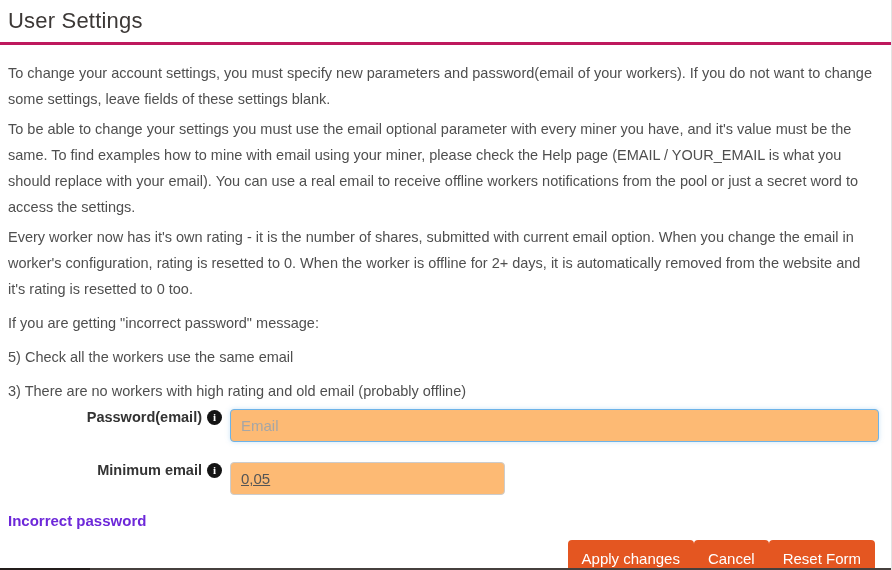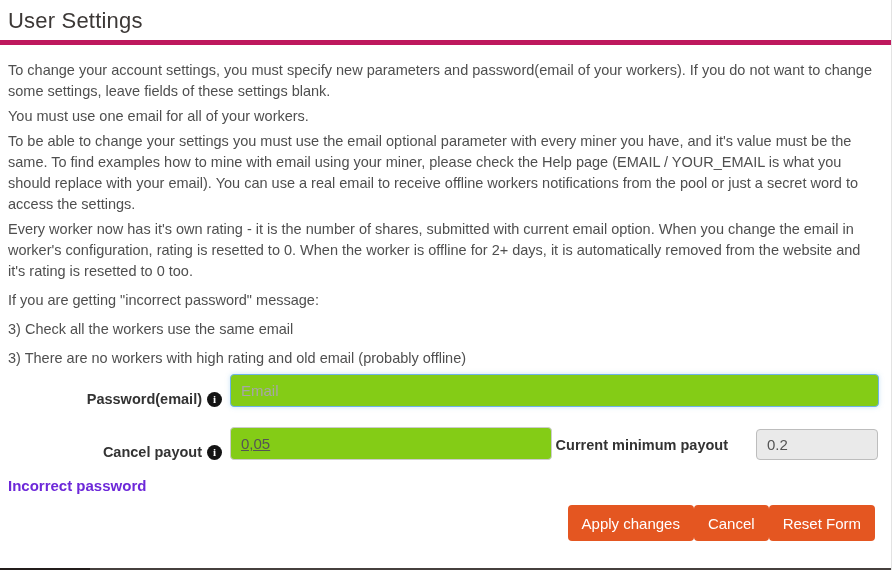--- a/index.html
+++ b/index.html
@@ -13,40 +13,40 @@
     position: relative;
     width: 892px; height: 570px;
     box-sizing: border-box;
     border-right: 1px solid #e3e3e3;
     background: #fff;
     overflow: hidden;
   }
   .header {
     height: 45px;
     box-sizing: border-box;
-    border-bottom: 5px solid #be185d;
+    border-bottom: 3px solid #be185d;
     padding: 8px 8px 0 8px;
   }
   .page-title {
     margin: 0;
     font-size: 22px;
     font-weight: 400;
     color: #3c3836;
     letter-spacing: 0.2px;
   }
   .content { padding: 15px 10px 0 8px; }
   p.intro {
     margin: 0 0 4px 0;
     font-size: 14.5px;
-    line-height: 21px;
+    line-height: 26px;
     color: #4f4f4f;
   }
   p.intro.spaced { margin-bottom: 8px; }
   .form { margin-top: 5px; }
-  .form-row { display: flex; align-items: flex-end; }
+  .form-row { display: flex; align-items: flex-start; }
   .form-row + .form-row { margin-top: 20px; }
   .label-col {
     width: 214px; flex-shrink: 0;
     display: flex; justify-content: flex-end; align-items: center;
   }
   .field-label {
     font-size: 14.5px; font-weight: bold; color: #333333;
   }
   .info-icon {
     width: 15px; height: 15px; margin-left: 5px;
@@ -56,30 +56,30 @@
     font-family: "Liberation Serif", serif;
     font-size: 11px; font-weight: bold; line-height: 1;
     cursor: pointer; flex-shrink: 0;
   }
   .text-input {
     height: 33px; box-sizing: border-box;
     border: 1px solid #cccccc; border-radius: 4px;
     padding: 0 10px;
     font-family: "Liberation Sans", sans-serif;
     font-size: 15px; color: #555555;
-    background: #84cc16;
+    background: #fdba74;
   }
   .email-input {
     flex: 1; margin-left: 8px; margin-right: 2px;
     border-color: #6db3e8;
     box-shadow: 0 0 5px rgba(109,179,232,0.35);
     outline: none;
   }
   .email-input::placeholder { color: #a6a6a6; }
-  .payout-input { width: 322px; margin-left: 8px; text-decoration: underline; }
+  .payout-input { width: 275px; margin-left: 8px; text-decoration: underline; }
   .current-group { margin-left: auto; display: flex; align-items: center; }
   .current-label { font-size: 14.5px; font-weight: bold; color: #333333; }
   .current-input {
     width: 122px; height: 31px;
     margin-left: 28px; margin-right: 3px;
     background: #eaeaea; border-color: #bdbdbd;
     color: #555555;
   }
   .error-message {
     margin-top: 17px;
@@ -109,51 +109,46 @@
 
 <div class="page">
 
   <div class="header">
     <h1 class="page-title">User Settings</h1>
   </div>
 
   <div class="content">
 
     <p class="intro">To change your account settings, you must specify new parameters and password(email of your workers). If you do not want to change some settings, leave fields of these settings blank.</p>
-    <p class="intro">You must use one email for all of your workers.</p>
     <p class="intro">To be able to change your settings you must use the email optional parameter with every miner you have, and it's value must be the same. To find examples how to mine with email using your miner, please check the Help page (EMAIL / YOUR_EMAIL is what you should replace with your email). You can use a real email to receive offline workers notifications from the pool or just a secret word to access the settings.</p>
     <p class="intro spaced">Every worker now has it's own rating - it is the number of shares, submitted with current email option. When you change the email in worker's configuration, rating is resetted to 0. When the worker is offline for 2+ days, it is automatically removed from the website and it's rating is resetted to 0 too.</p>
     <p class="intro spaced">If you are getting "incorrect password" message:</p>
-    <p class="intro spaced">3) Check all the workers use the same email</p>
+    <p class="intro spaced">5) Check all the workers use the same email</p>
     <p class="intro">3) There are no workers with high rating and old email (probably offline)</p>
 
     <div class="form">
 
       <div class="form-row">
         <div class="label-col">
           <span class="field-label">Password(email)</span>
           <span class="info-icon">
               <span>i</span>
             </span>
         </div>
         <input type="text" class="text-input email-input" autofocus="" placeholder="Email" style="">
       </div>
 
       <div class="form-row">
         <div class="label-col">
-          <span class="field-label">Cancel payout</span>
+          <span class="field-label">Minimum email</span>
           <span class="info-icon">
               <span>i</span>
             </span>
         </div>
         <input type="text" class="text-input payout-input" value="0,05" style="">
-        <div class="current-group">
-          <span class="current-label">Current minimum payout</span>
-          <input type="text" class="text-input current-input" disabled="" value="0.2" style="">
-        </div>
       </div>
 
     </div>
 
     <div class="error-message">Incorrect password</div>
 
     <div class="buttons">
       <button class="btn">Apply changes</button>
       <button class="btn">Cancel</button>
       <button class="btn">Reset Form</button>

